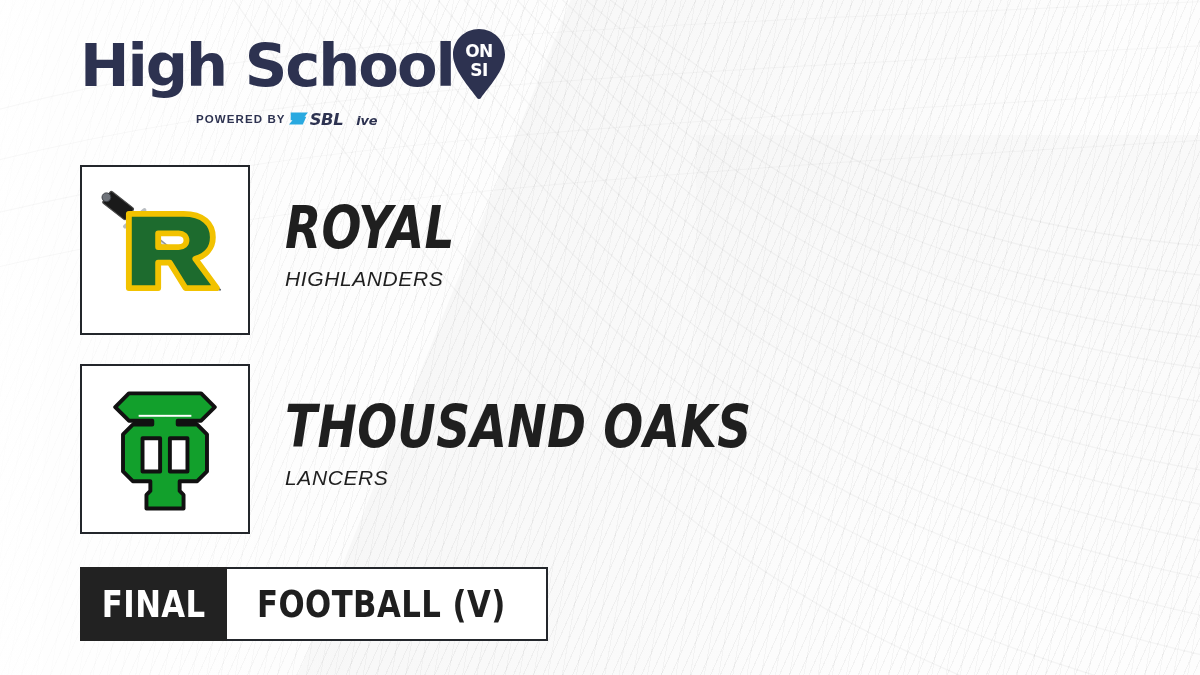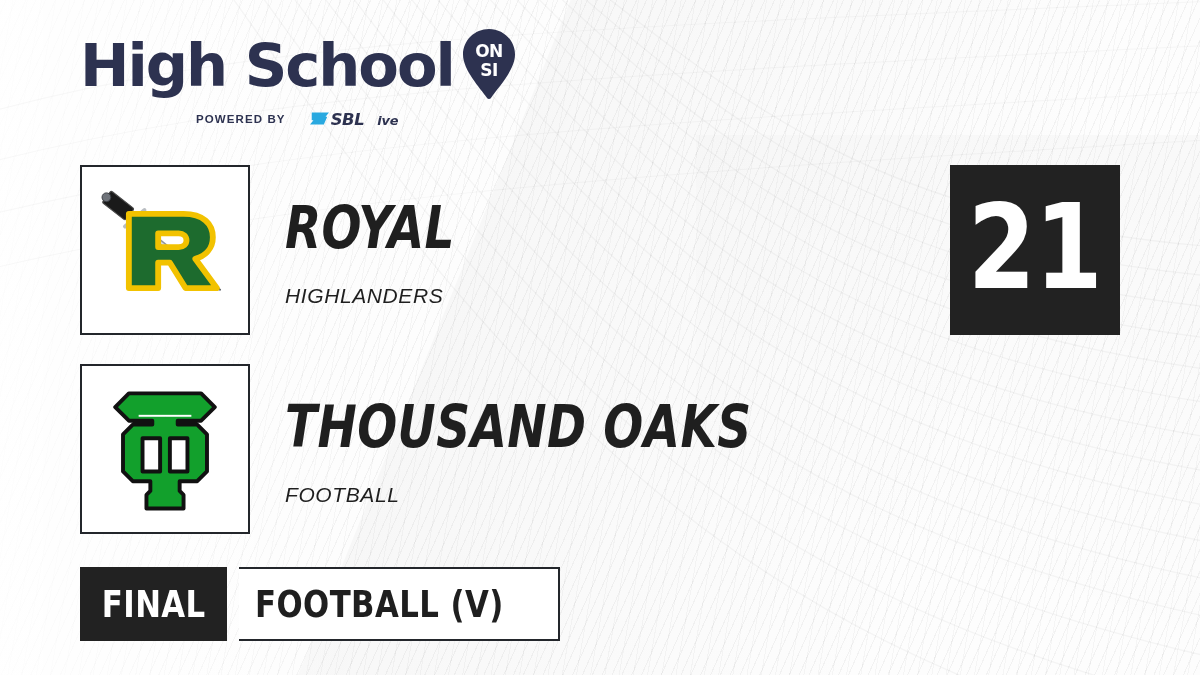--- a/index.html
+++ b/index.html
@@ -43,34 +43,34 @@
   #bg-layer .wash-3 {
     position:absolute; left:0; top:0; width:30%; height:100%;
     background:linear-gradient(90deg, rgba(255,255,255,0.85), rgba(255,255,255,0));
   }
   #bg-curves { position:absolute; inset:0; }
 
   #root { position:relative; z-index:2; width:1200px; height:675px; }
 
   
   .brand { position:absolute; left:80px; top:30px; }
-  .brand-row { display:flex; align-items:center; gap:14px; }
+  .brand-row { display:flex; align-items:center; gap:4px; }
   .brand-word {
     font-family:"DejaVu Sans", sans-serif;
     font-weight:700;
     font-size:58px;
     letter-spacing:-2px;
     color:#2d3250;
     line-height:1;
     transform:scaleX(1.02);
     transform-origin:left center;
   }
   .pin { width:58px; height:72px; position:relative; top:-2px; }
   .powered {
-    display:flex; align-items:center; gap:24px;
+    display:flex; align-items:center; gap:3px;
     margin-top:7px; margin-left:116px;
   }
   .powered-label {
     font-size:11.5px; font-weight:700; letter-spacing:1.1px;
     color:#2d3250;
     font-family:"Liberation Sans", sans-serif;
   }
   .sblive { height:19px; display:block; }
 
   
@@ -97,21 +97,21 @@
     transform:scaleX(0.90);
     transform-origin:left center;
     white-space:nowrap;
   }
   .team-mascot {
     font-family:"Liberation Sans", sans-serif;
     font-size:21px;
     font-weight:400;
     letter-spacing:0.6px;
     color:#1f1f1f;
-    margin-top:27px;
+    margin-top:10px;
     white-space:nowrap;
   }
   .r1 .team-text { top:36px;font-style:italic; }
   .r2 .team-text { top:36px;font-style:italic; }
 
   
   .score-box {
     position:absolute;
     width:170px; height:170px;
     background:#222222;
@@ -125,40 +125,40 @@
     font-size:118px;
     line-height:1;
     color:#ffffff;
     letter-spacing:-1px;
     transform:scaleX(0.92) translateY(-3px);
   }
 
   
   .status-bar {
     position:absolute; left:80px; top:567px;
-    height:74px; display:flex; align-items:stretch;gap:12px;
+    height:74px; display:flex; align-items:stretch;
   }
   .status-final {
     background:#222222;
     width:147px;
     display:flex; align-items:center; justify-content:center;
   }
   .status-final-text {
     font-family:"DejaVu Sans Condensed","Liberation Sans Narrow","Liberation Sans", sans-serif;
     font-weight:700; font-size:38px; color:#ffffff;
     letter-spacing:0.5px;
     transform:scaleX(0.90);
   }
   .status-sport {
     background:#ffffff;
     border:2px solid #23262b;
     border-left:none;
     width:321px;
     display:flex; align-items:center;
-    padding-left:16px;
+    padding-left:30px;
   }
   .status-sport-text {
     font-family:"DejaVu Sans Condensed","Liberation Sans Narrow","Liberation Sans", sans-serif;
     font-weight:700; font-size:38px; color:#1f1f1f;
     letter-spacing:0.5px;
     transform:scaleX(0.90);
     transform-origin:left center;
     white-space:nowrap;
   }
 </style>
@@ -259,27 +259,24 @@
           <rect x="90" y="74" width="18" height="34" fill="#ffffff"></rect>
         </g>
         <g stroke="#ffffff" stroke-width="2" fill="none">
           <path d="M58 51 L86 51"></path>
           <path d="M86 51 L112 51"></path>
         </g>
       </svg>
     </div>
     <div class="team-text">
       <div class="team-name">THOUSAND OAKS</div>
-      <div class="team-mascot">FOOTBALL</div>
-    </div>
-  </div>
-
-  <div class="score-box s1">
-    <span class="score-val">21</span>
-  </div>
+      <div class="team-mascot">LANCERS</div>
+    </div>
+  </div>
+
 
   <div class="status-bar">
     <div class="status-final">
       <span class="status-final-text">FINAL</span>
     </div>
     <div class="status-sport">
       <span class="status-sport-text">FOOTBALL (V)</span>
     </div>
   </div>
 

